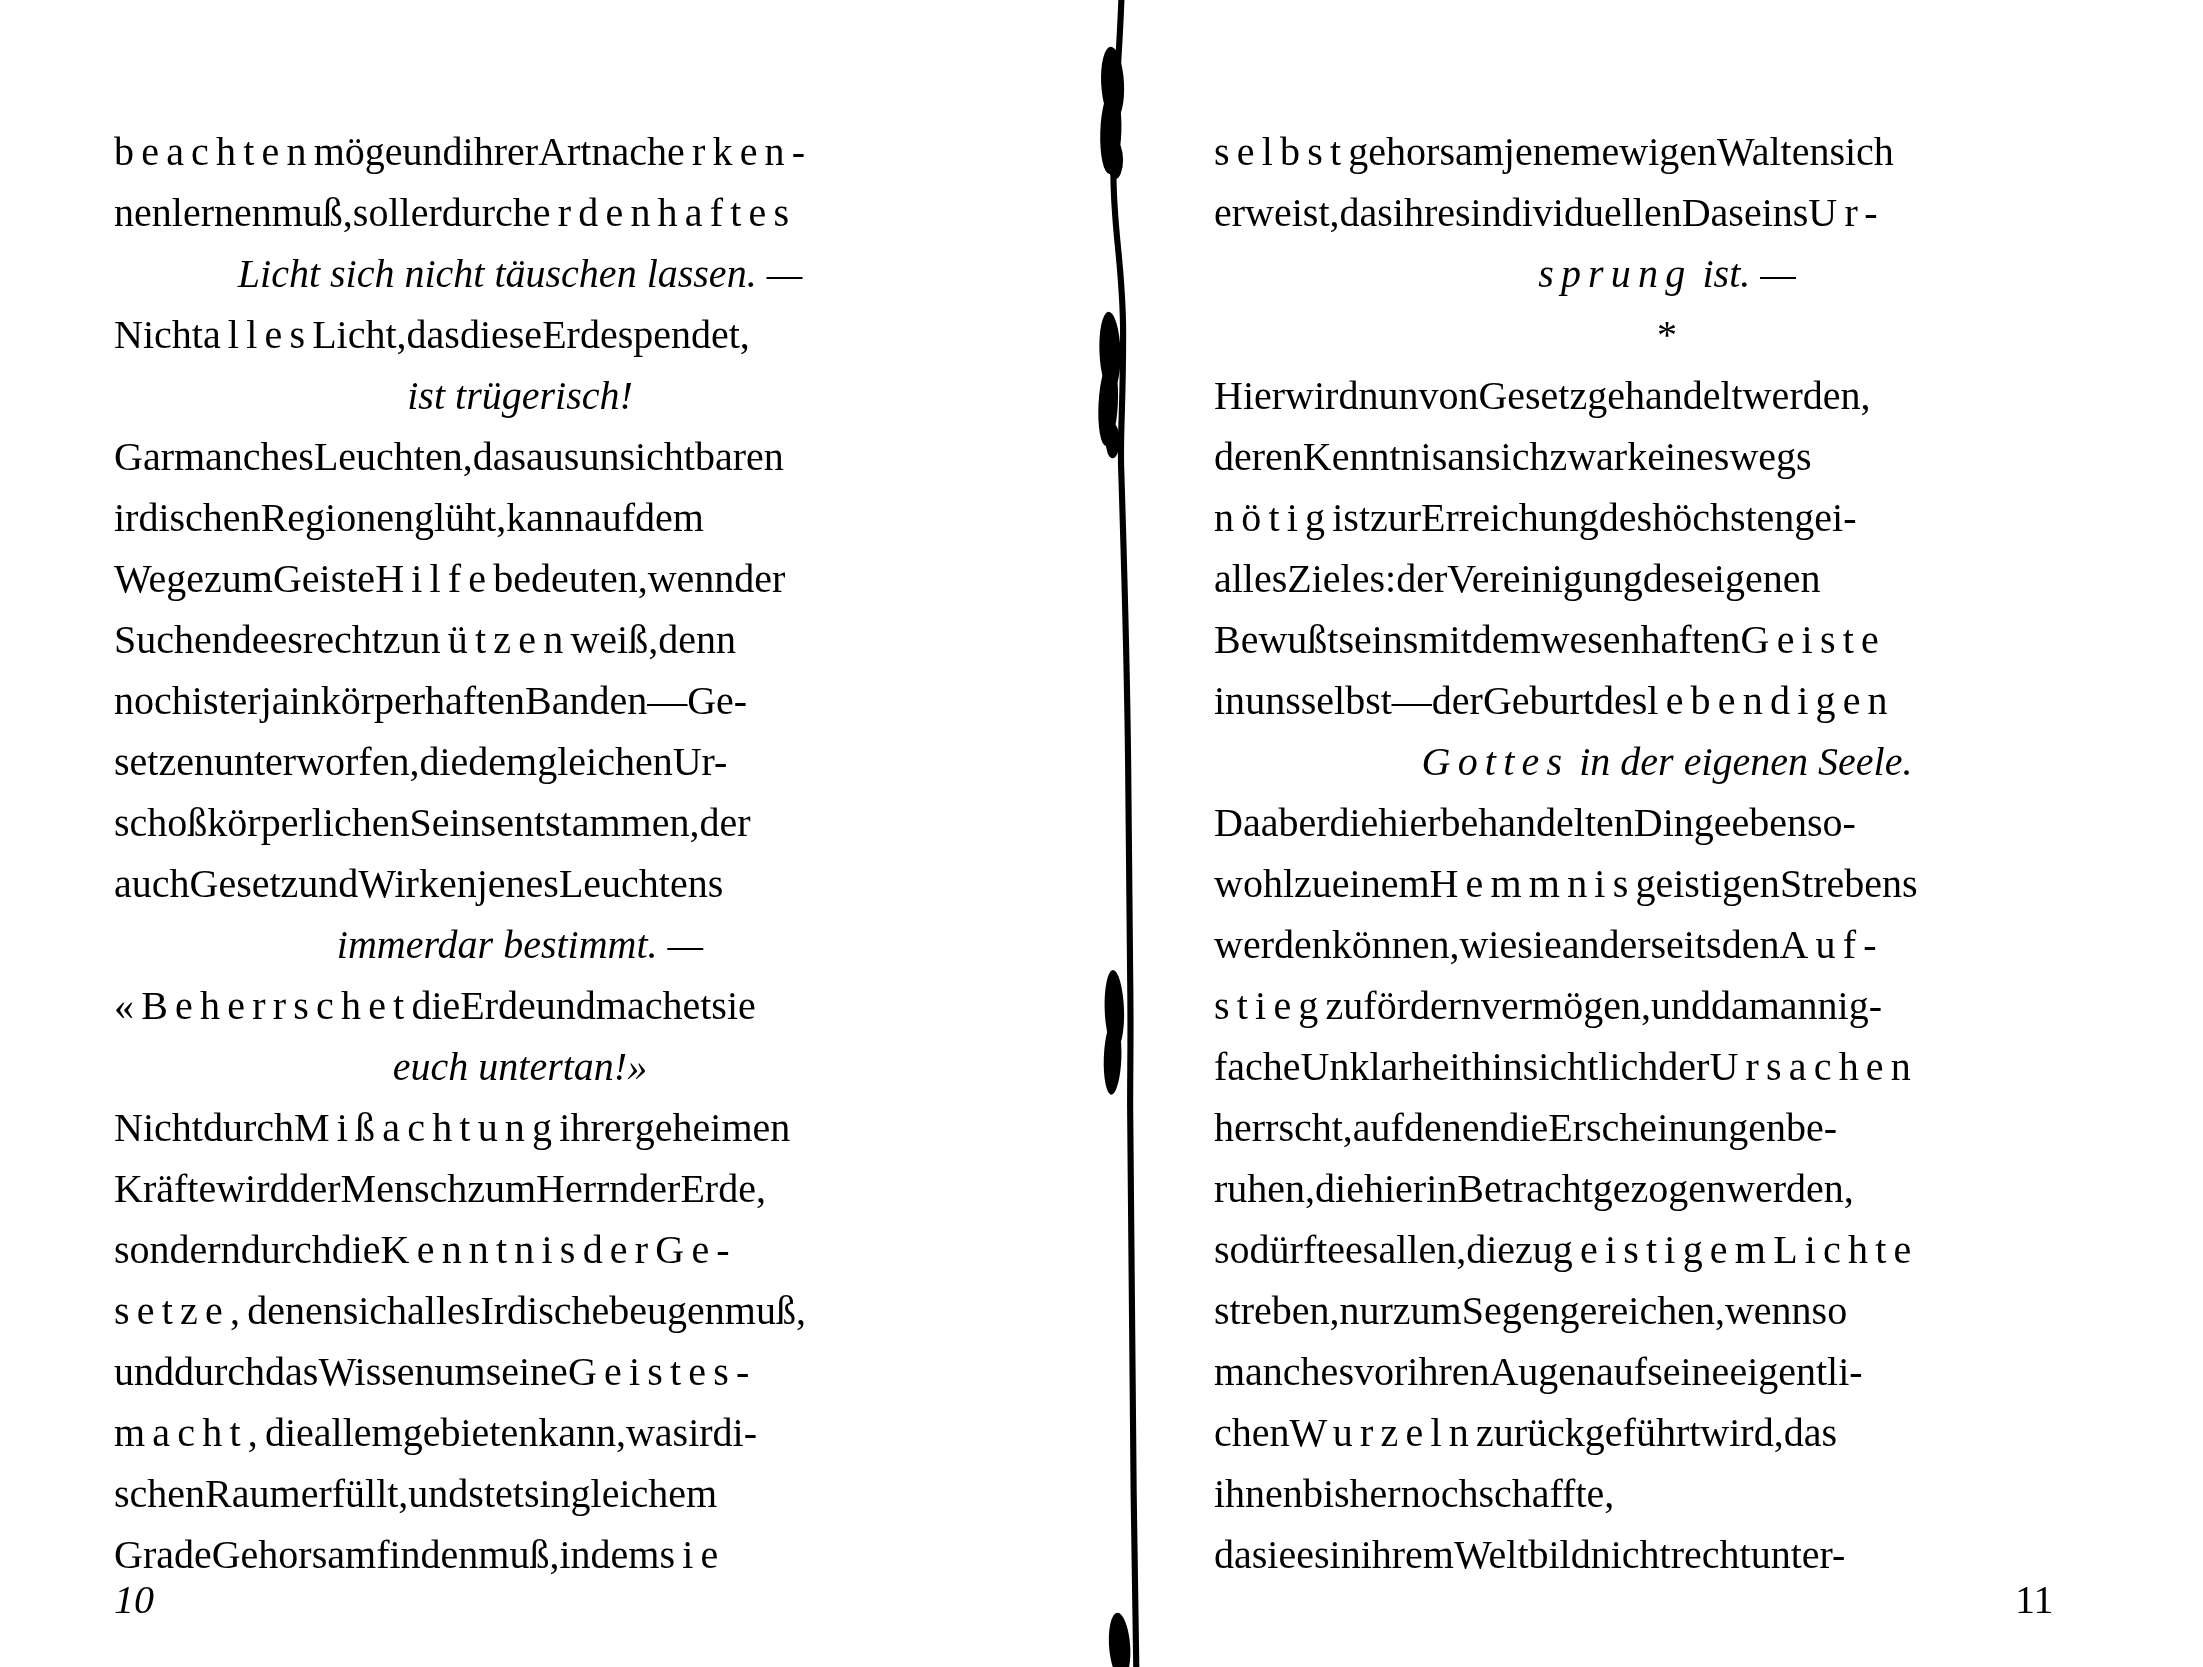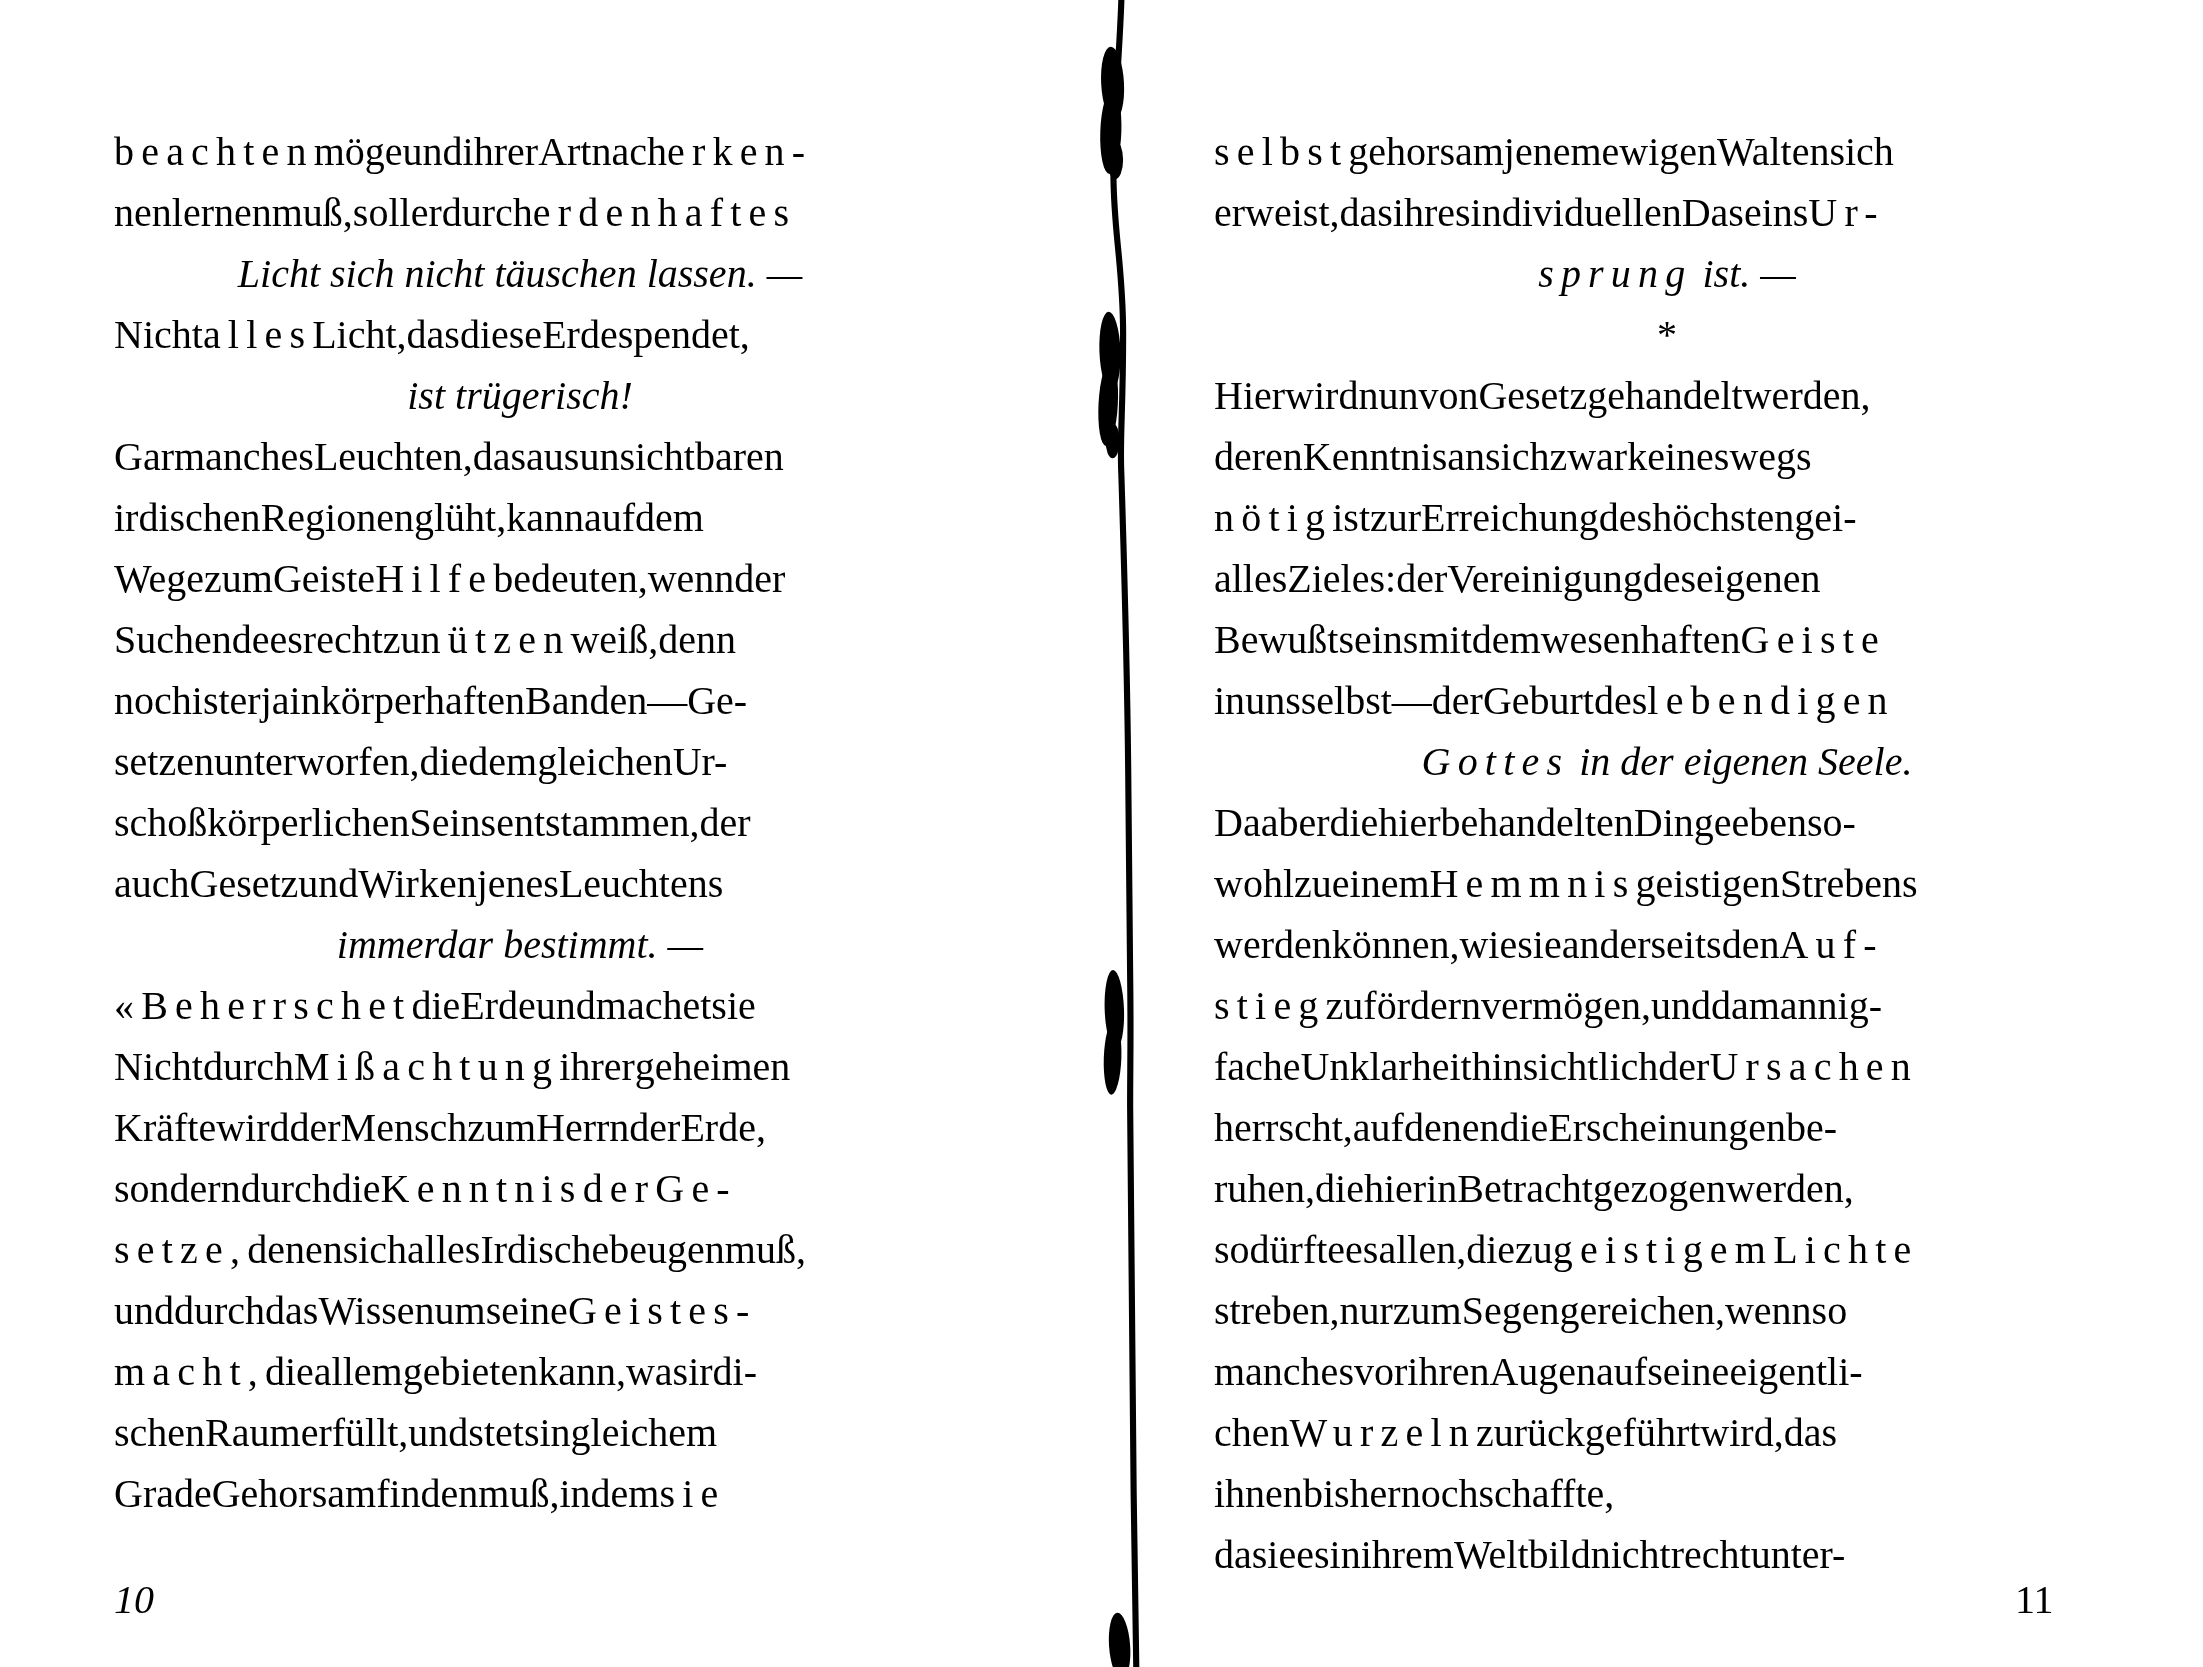--- a/index.html
+++ b/index.html
@@ -129,20 +129,21 @@
       </div>
       <div class="line left"><span>immerdar bestimmt. —</span></div>
       <div class="line justify">
         <span class="sp">«Beherrschet</span>
         <span>die</span>
         <span>Erde</span>
         <span>und</span>
         <span>machet</span>
         <span>sie</span>
       </div>
+      <div class="line left"><span>euch untertan!»</span></div>
       <div class="line justify">
         <span>Nicht</span>
         <span>durch</span>
         <span class="sp">Mißachtung</span>
         <span>ihrer</span>
         <span>geheimen</span>
       </div>
       <div class="line justify">
         <span>Kräfte</span>
         <span>wird</span>

